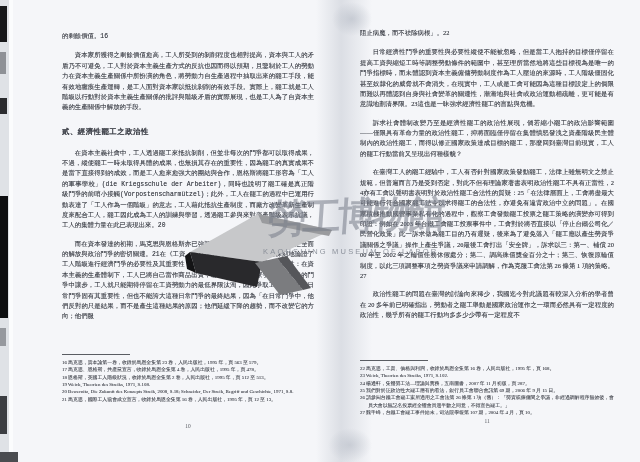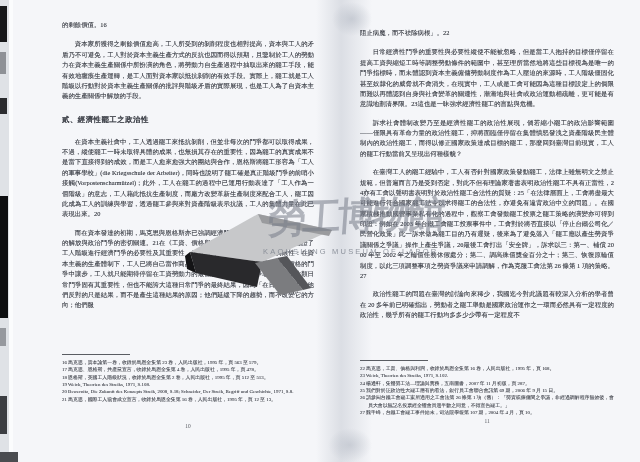--- a/index.html
+++ b/index.html
@@ -21,21 +21,21 @@
   
   .gutter{position:absolute;left:316px;top:0;width:56px;height:462px;
     background:linear-gradient(90deg,rgba(200,205,213,0) 0%,rgba(188,193,203,0.45) 45%,rgba(200,205,213,0) 100%);}
   .smudge-top{position:absolute;left:332px;top:2px;width:40px;height:34px;
     background:radial-gradient(closest-side,rgba(175,181,192,0.55),rgba(175,181,192,0));}
   .smudge-bot{position:absolute;left:328px;top:428px;width:44px;height:34px;
     background:radial-gradient(closest-side,rgba(175,181,192,0.5),rgba(175,181,192,0));}
 
   
   .page{position:absolute;color:#43464e;}
-  .page-left{left:62px;top:20px;width:252px;height:316px;overflow:hidden;}
+  .page-left{left:62px;top:32px;width:252px;height:316px;overflow:hidden;font-family:Liberation Mono, monospace;}
   .page-right{left:360px;top:28px;width:254px;height:330px;overflow:hidden;}
   .cjk{font-size:6.4px;line-height:1.62;text-align:justify;word-break:break-all;
        text-shadow:0 0 0.5px rgba(67,70,78,0.65);}
   .cont{margin:0 0 9px 0;}
   .para{margin:0 0 8px 0;text-indent:2em;}
   .h2{font-size:7.4px;font-weight:bold;margin:13px 0 12px 0;letter-spacing:0.5px;
       text-shadow:0 0 0.5px rgba(67,70,78,0.7);}
   
   .fnblock{position:absolute;width:252px;}
   .fnblock-left{left:62px;top:354px;}

